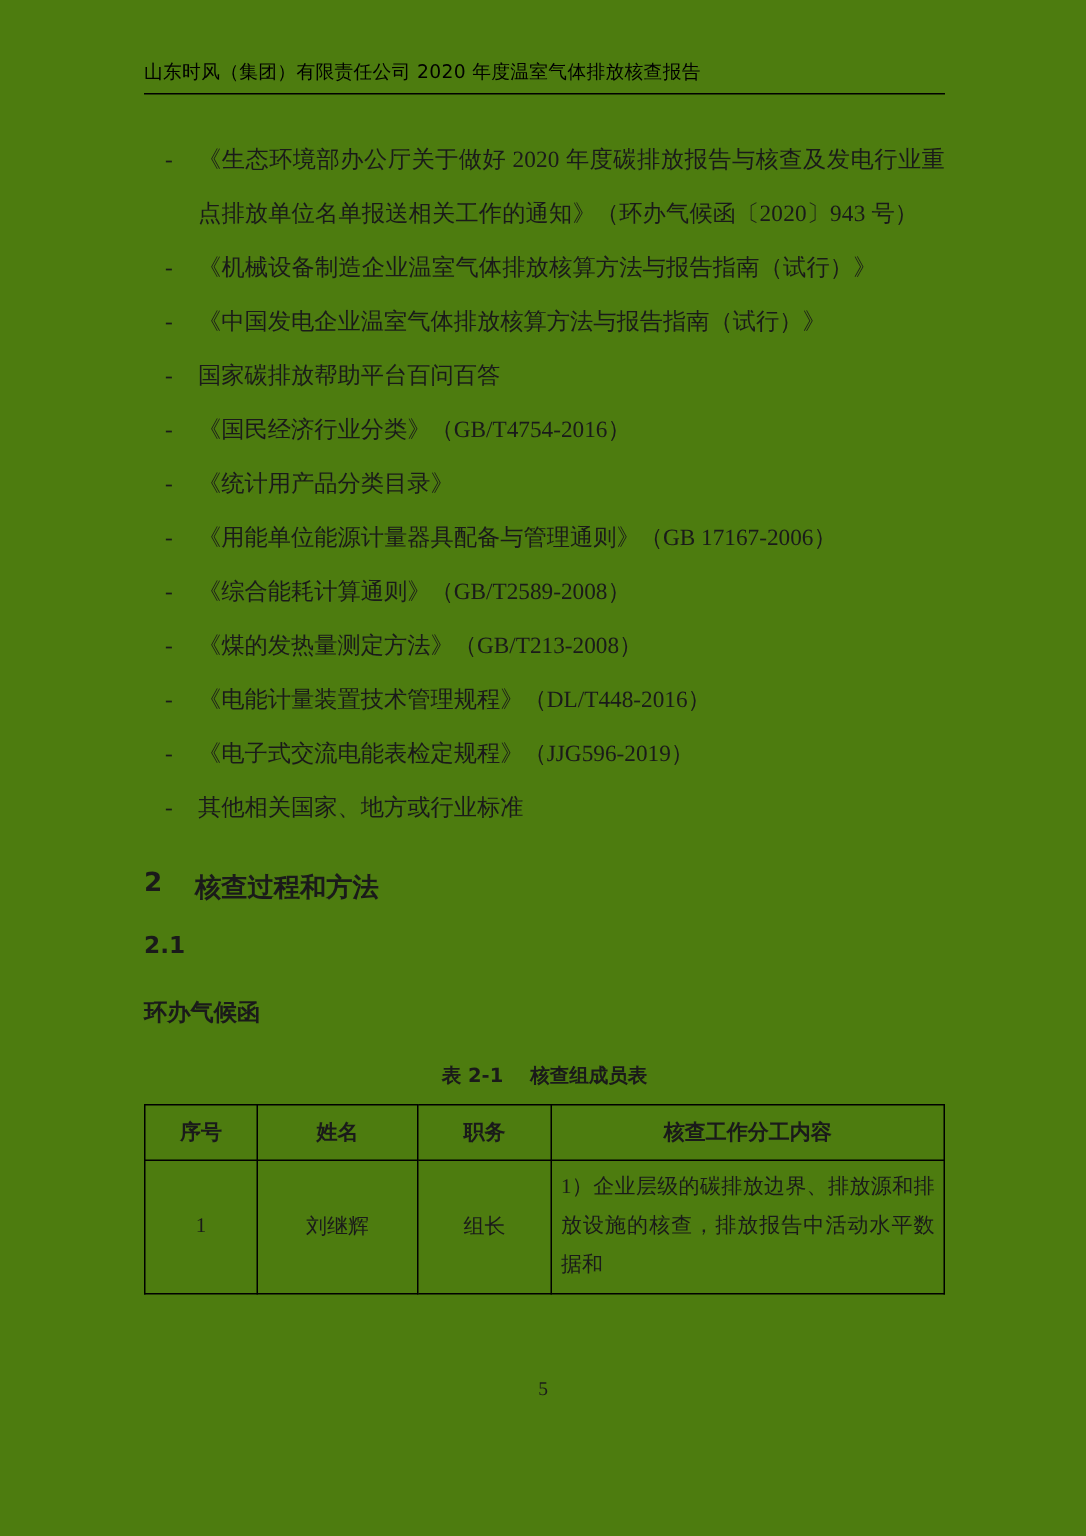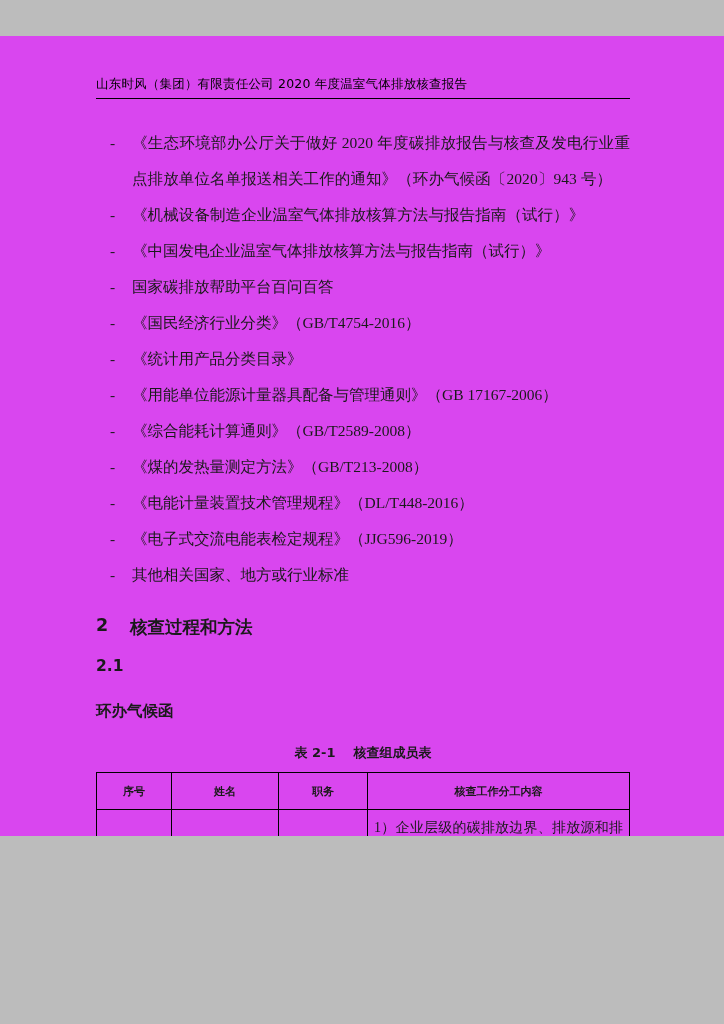--- a/index.html
+++ b/index.html
@@ -3,27 +3,26 @@
 <meta charset="utf-8">
 <style>
   html, body {
     margin: 0;
     padding: 0;
     background: #bcbcbc;
   }
   .page {
     position: relative;
     width: 724px;
-    height: 800px;
-    background: #d946ef;
+    height: 1024px;
+    background: #4d7c0f;
     box-sizing: border-box;
     font-family: "Liberation Serif", "DejaVu Serif", serif;
     color: #1a1a1a;
     overflow: hidden;
-    margin-top: 36px;
   }
   .content {
     position: absolute;
     left: 96px;
     top: 40px;
     width: 534px;
   }
   .header {
     font-family: "DejaVu Sans", "Liberation Sans", sans-serif;
     font-size: 12.5px;
@@ -107,21 +106,21 @@
   table.members th, table.members td {
     border: 1px solid #000;
     padding: 5px 6px;
     vertical-align: middle;
   }
   table.members th {
     text-align: center;
     font-weight: normal;
     font-family: "DejaVu Sans", "Liberation Sans", sans-serif;
     font-weight: bold;
-    font-size: 11px;
+    font-size: 14px;
     height: 26px;
   }
   table.members td.c { text-align: center; }
   table.members td.content-cell {
     text-align: justify;
     text-justify: inter-ideograph;
     line-height: 26px;
   }
   .col-no { width: 62px; }
   .col-name { width: 94px; }

